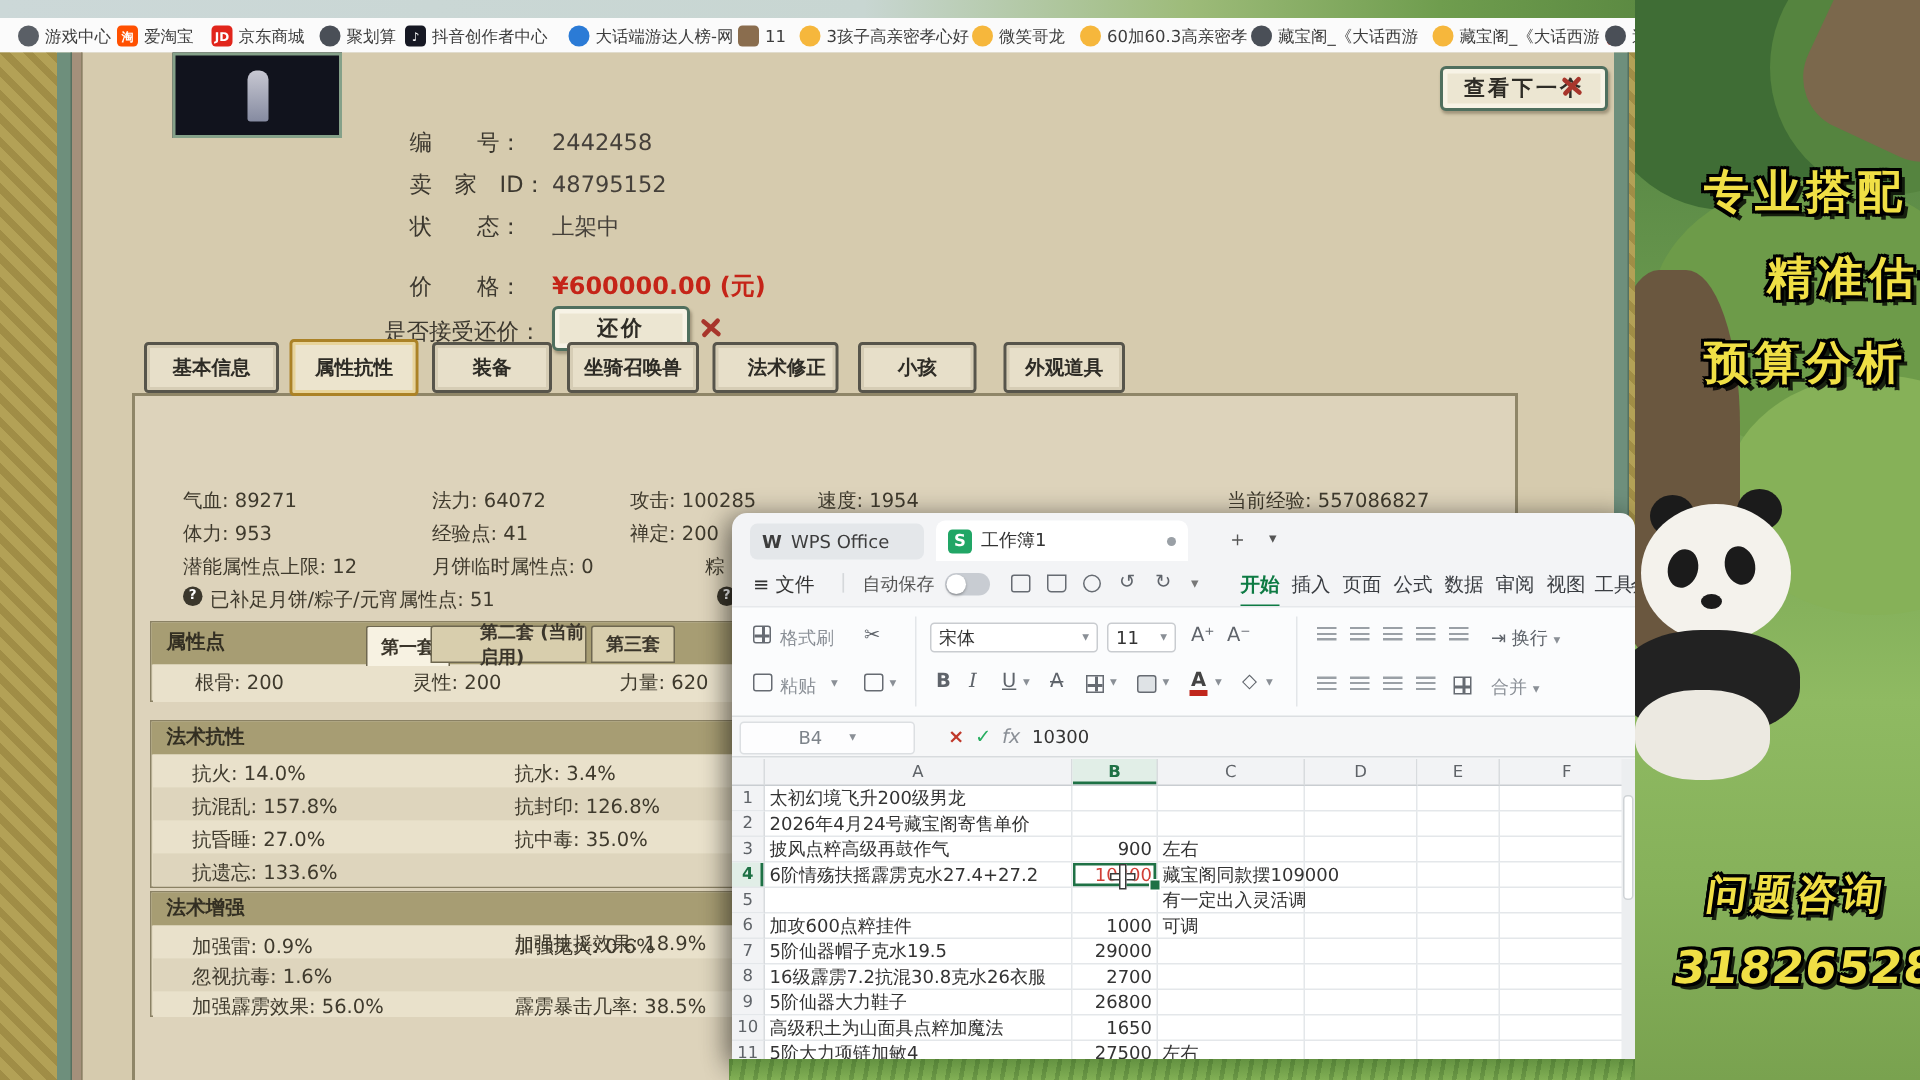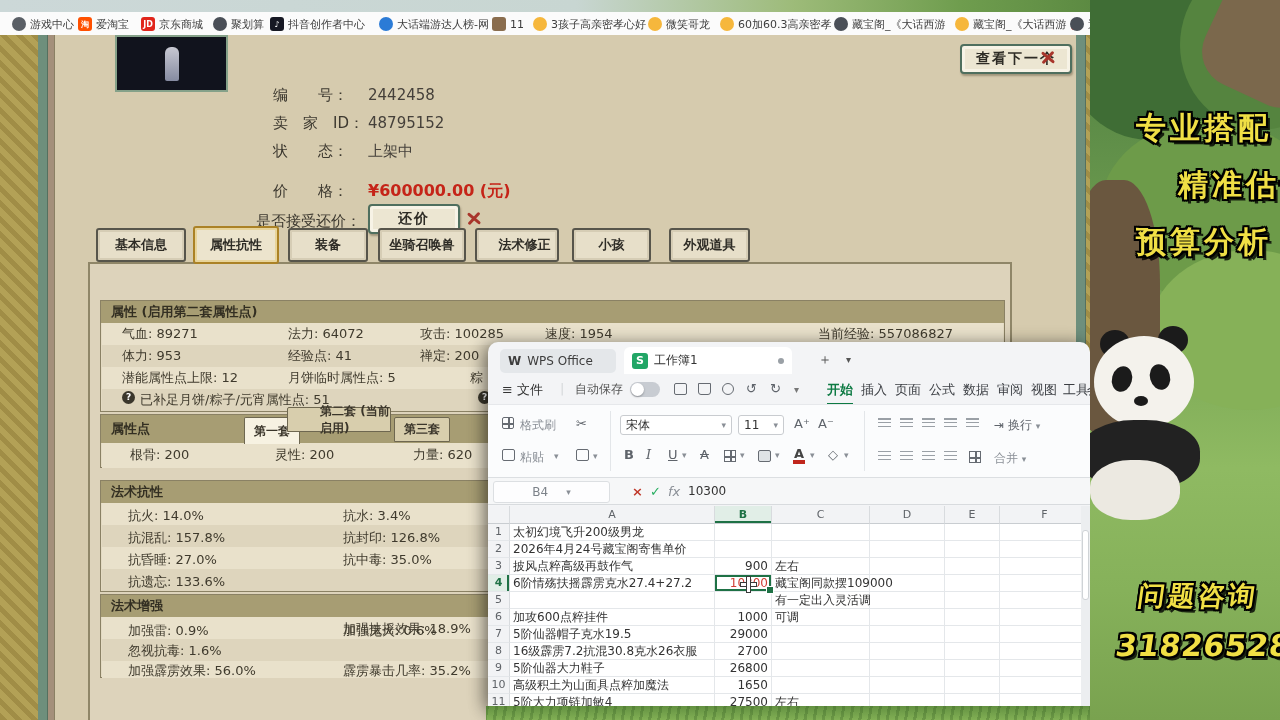--- a/index.html
+++ b/index.html
@@ -231,53 +231,46 @@
           <div class="gtab" style="left: 96px; width: 90px;">基本信息</div>
           <div class="gtab active" style="left: 193px; width: 86px;">属性抗性</div>
           <div class="gtab" style="left: 288px; width: 80px;">装备</div>
           <div class="gtab" style="left: 378px; width: 88px;">坐骑召唤兽</div>
           <div class="gtab" style="left: 475px; width: 84px; padding-left: 15px;">法术修正</div>
           <div class="gtab" style="left: 572px; width: 79px;">小孩</div>
           <div class="gtab" style="left: 669px; width: 81px;">外观道具</div>
         </div>
       <div id="panel"></div>
 
-      <div class="sect" style="top:265px;height:112px;">
-        <div class="sect-hd">属性 (启用第二套属性点)</div>
-        <div class="srowbg" style="top:22px;background:#e9e1cb;"></div>
-        <div class="srowbg" style="top:44px;background:#ded5bd;"></div>
-        <div class="srowbg" style="top:66px;background:#e9e1cb;"></div>
-        <div class="srowbg" style="top:88px;background:#ded5bd;"></div>
-      </div>
       <div id="attr-cells">
           <span class="cellt" style="left: 122px; top: 290px;">气血: 89271</span>
           <span class="cellt" style="left: 288px; top: 290px;">法力: 64072</span>
           <span class="cellt" style="left: 420px; top: 290px;">攻击: 100285</span>
           <span class="cellt" style="left: 545px; top: 290px;">速度: 1954</span>
           <span class="cellt" style="left: 818px; top: 290px;">当前经验: 557086827</span>
           <span class="cellt" style="left: 122px; top: 312px;">体力: 953</span>
           <span class="cellt" style="left: 288px; top: 312px;">经验点: 41</span>
           <span class="cellt" style="left: 420px; top: 312px;">禅定: 200</span>
           <span class="cellt" style="left: 560px; top: 312px;">已兑换的属性点: 60</span>
           <span class="cellt" style="left: 818px; top: 312px;">已兑换潜能属性点: 12</span>
           <span class="cellt" style="left: 122px; top: 334px;">潜能属性点上限: 12</span>
-          <span class="cellt" style="left: 288px; top: 334px;">月饼临时属性点: 5</span>
+          <span class="cellt" style="left: 288px; top: 334px;">月饼临时属性点: 0</span>
           <span class="cellt" style="left: 470px; top: 334px;">粽</span>
           <span class="cellt" style="left: 140px; top: 356px;">已补足月饼/粽子/元宵属性点: 51</span>
         </div>
       <span class="qicon" style="left:122px;top:356px;">?</span>
       <span class="qicon" style="left:478px;top:356px;">?</span>
 
       <div class="sect" style="top:379px;height:54px;">
         <div class="sect-hd" style="height:28px;line-height:28px;">属性点</div>
         <div class="srowbg" style="top:28px;height:25px;background:#e9e1cb;"></div>
       </div>
       <div id="ap-tabs">
           <div class="ap-tab active" style="left: 228px; top: 382px; width: 56px; margin-left: 16px;">第一套</div>
-          <div class="ap-tab" style="left: 287px; top: 372px; width: 104px; padding-left: 32px;">第二套 (当前启用)</div>
+          <div class="ap-tab" style="left: 287px; top: 382px; width: 104px; padding-left: 32px;">第二套 (当前启用)</div>
           <div class="ap-tab" style="left: 394px; top: 382px; width: 56px;">第三套</div>
         </div>
       <div id="ap-vals">
           <span class="cellt" style="left: 130px; top: 411px;">根骨: 200</span>
           <span class="cellt" style="left: 275px; top: 411px;">灵性: 200</span>
           <span class="cellt" style="left: 413px; top: 411px;">力量: 620</span>
         </div>
 
       <div class="sect" style="top:445px;height:112px;">
         <div class="sect-hd">法术抗性</div>
@@ -301,21 +294,21 @@
         <div class="srowbg" style="top:22px;background:#e9e1cb;"></div>
         <div class="srowbg" style="top:44px;background:#ded5bd;"></div>
         <div class="srowbg" style="top:66px;height:17px;background:#e9e1cb;"></div>
       </div>
       <div id="en-cells">
           <span class="cellt" style="left: 128px; top: 587px;">加强雷: 0.9%</span>
           <span class="cellt" style="left: 343px; top: 587px;">加强鬼火: 0.6%</span>
           <span class="cellt" style="left: 128px; top: 607px;">忽视抗毒: 1.6%</span>
           <span class="cellt" style="left: 343px; top: 585px;">加强扶摇效果: 18.9%</span>
           <span class="cellt" style="left: 128px; top: 627px;">加强霹雳效果: 56.0%</span>
-          <span class="cellt" style="left: 343px; top: 627px;">霹雳暴击几率: 35.2%</span>
+          <span class="cellt" style="left: 343px; top: 627px;">霹雳暴击几率: 38.5%</span>
         </div>
     </div>
   </div>
 
   <div id="wps">
     <div class="wps-pill">
       <span class="wlogo">W</span>
       <span>WPS Office</span>
     </div>
     <div class="doc-tab">

